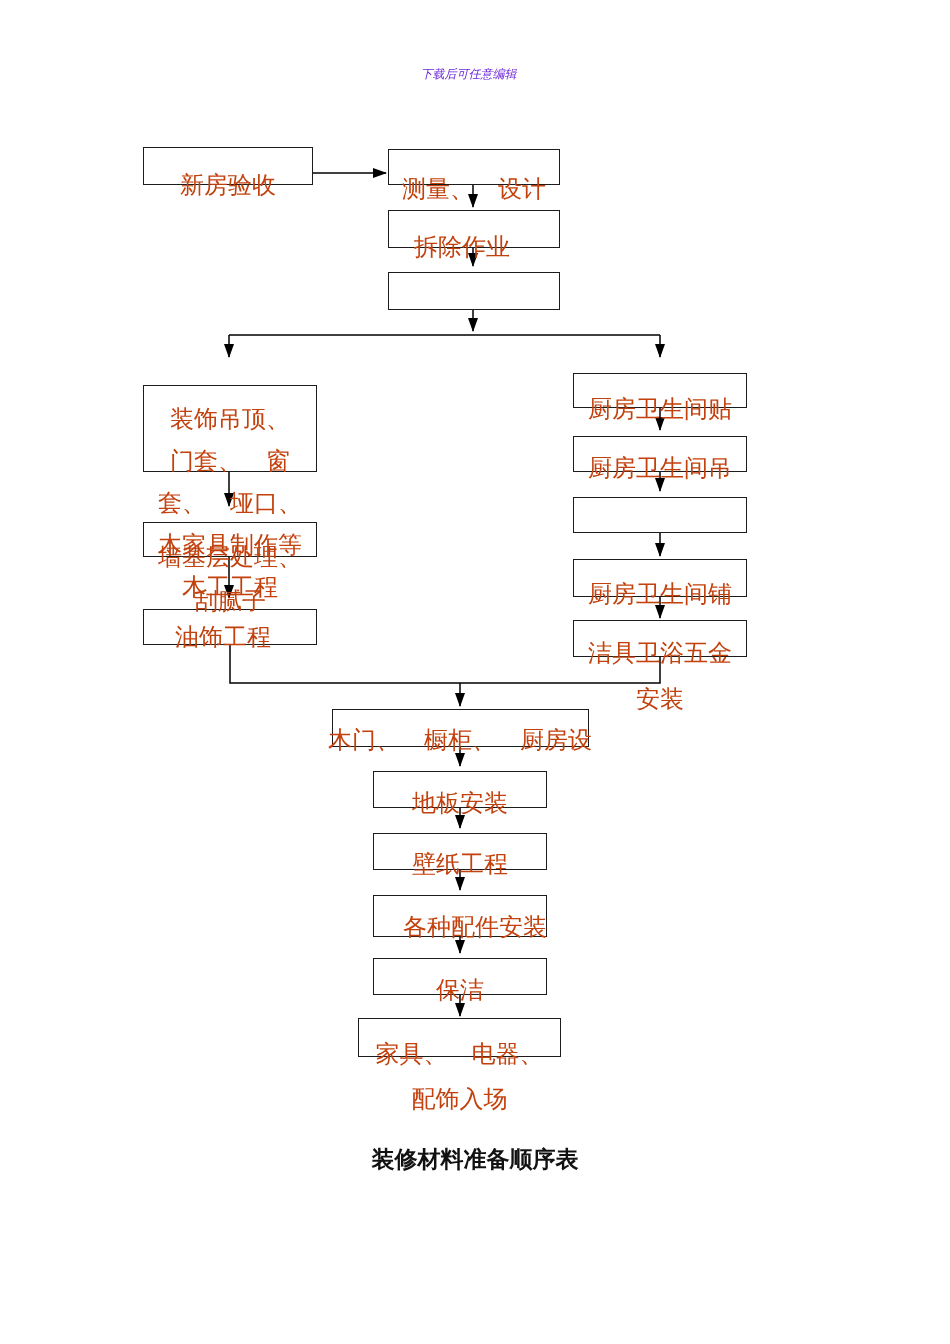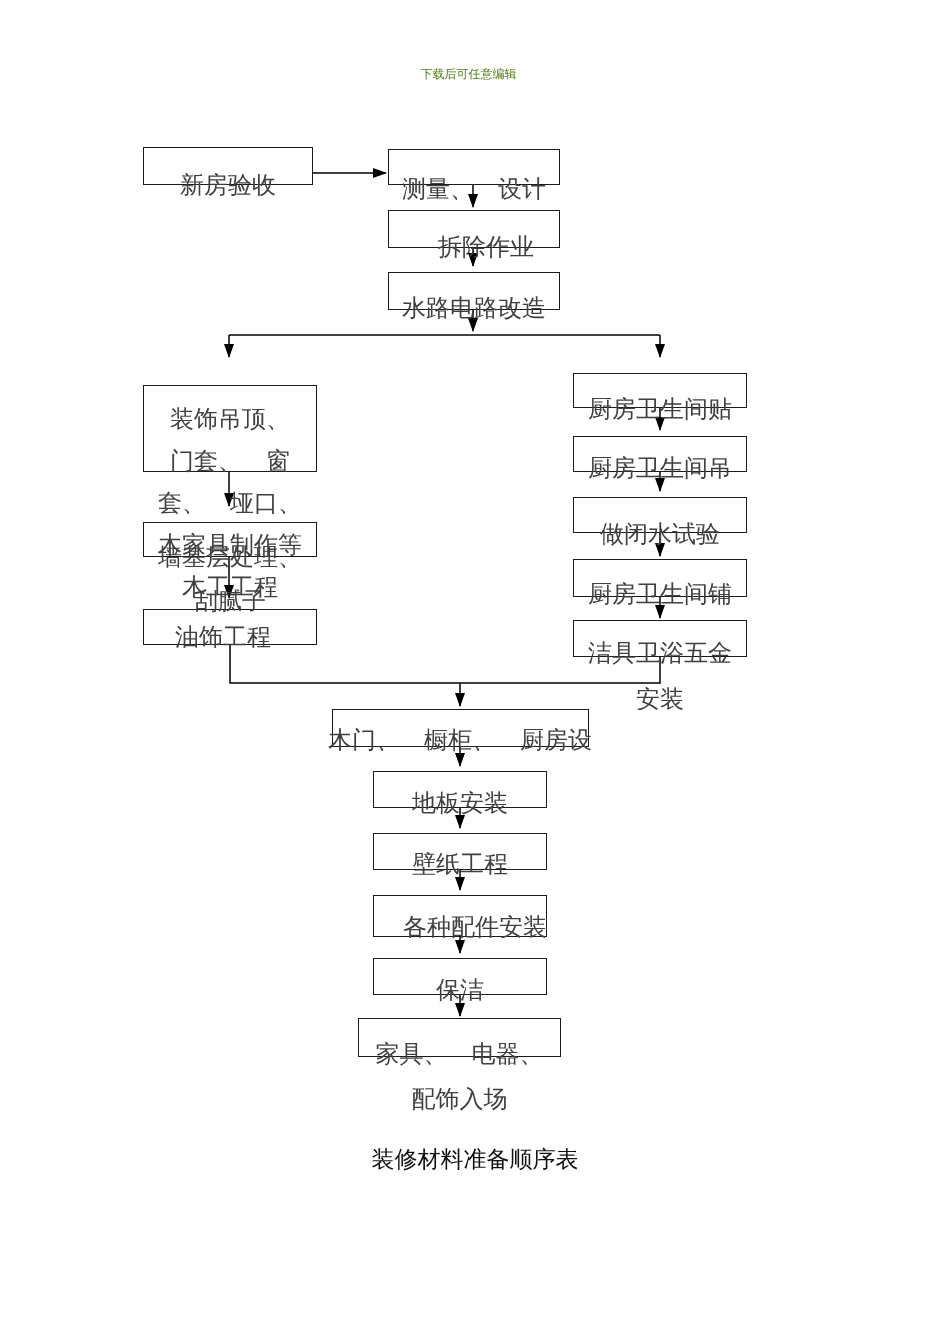--- a/index.html
+++ b/index.html
@@ -6,43 +6,43 @@
   .page{
     position:relative;
     width:950px;height:1344px;
     background:#ffffff;
     overflow:hidden;
     font-family:"DejaVu Sans",sans-serif;
     color:#1a1a1a;
   }
   .header-note{
     position:absolute;left:0;top:66px;width:937px;
-    text-align:center;font-size:12px;line-height:16px;color:#4d7c0f;
+    text-align:center;font-size:12px;line-height:16px;color:#6d28d9;font-style:italic;
   }
   .connectors{
     position:absolute;left:0;top:0;pointer-events:none;
   }
   .fbox{
     position:absolute;
     box-sizing:border-box;
     border:1.5px solid #1c1c1c;
     background:transparent;
   }
   .flabel{
     position:absolute;
     font-size:24px;
     line-height:44px;
     text-align:center;
     white-space:pre-line;
-    color:#404040;
+    color:#c2410c;
   }
   .bottom-title{
     position:absolute;left:0;top:1144px;width:950px;
     text-align:center;
-    font-size:23px;line-height:30px;font-weight:normal;color:#111;
+    font-size:23px;line-height:30px;font-weight:bold;color:#111;
   }
 </style>
 </head>
 <body>
 
 <div class="page">
 
   <div class="header-note">下载后可任意编辑</div>
 
   <svg class="connectors" width="950" height="1344" viewBox="0 0 950 1344">
@@ -89,33 +89,31 @@
   <div class="fbox" style="left:573px;top:620px;width:174px;height:37px"></div>
   <div class="fbox" style="left:332px;top:709px;width:257px;height:38px"></div>
   <div class="fbox" style="left:373px;top:771px;width:174px;height:37px"></div>
   <div class="fbox" style="left:373px;top:833px;width:174px;height:37px"></div>
   <div class="fbox" style="left:373px;top:895px;width:174px;height:42px"></div>
   <div class="fbox" style="left:373px;top:958px;width:174px;height:37px"></div>
   <div class="fbox" style="left:358px;top:1018px;width:203px;height:39px"></div>
 
   <div class="flabel" style="left:143px;top:163px;width:170px">新房验收</div>
   <div class="flabel" style="left:388px;top:167px;width:172px">测量、　设计</div>
-  <div class="flabel" style="left:400px;top:225px;width:172px">拆除作业</div>
-  <div class="flabel" style="left:388px;top:286px;width:172px">水路电路改造</div>
+  <div class="flabel" style="left:376px;top:225px;width:172px">拆除作业</div>
   <div class="flabel" style="left:143px;top:398px;width:174px;line-height:42px">装饰吊顶、
 门套、　窗
 套、　垭口、
 木家具制作等
 木工工程</div>
   <div class="flabel" style="left:143px;top:535px;width:174px">墙基层处理、
 刮腻子</div>
   <div class="flabel" style="left:143px;top:615px;width:160px">油饰工程</div>
   <div class="flabel" style="left:573px;top:387px;width:174px">厨房卫生间贴</div>
   <div class="flabel" style="left:573px;top:446px;width:174px">厨房卫生间吊</div>
-  <div class="flabel" style="left:573px;top:512px;width:174px">做闭水试验</div>
   <div class="flabel" style="left:573px;top:572px;width:174px">厨房卫生间铺</div>
   <div class="flabel" style="left:573px;top:630px;width:174px;line-height:46px">洁具卫浴五金
 安装</div>
   <div class="flabel" style="left:310px;top:718px;width:300px;white-space:pre">木门、　橱柜、　厨房设</div>
   <div class="flabel" style="left:373px;top:842px;width:174px">壁纸工程</div>
   <div class="flabel" style="left:373px;top:781px;width:174px">地板安装</div>
   <div class="flabel" style="left:373px;top:905px;width:204px">各种配件安装</div>
   <div class="flabel" style="left:373px;top:968px;width:174px">保洁</div>
   <div class="flabel" style="left:358px;top:1032px;width:203px;line-height:45px">家具、　电器、
 配饰入场</div>

